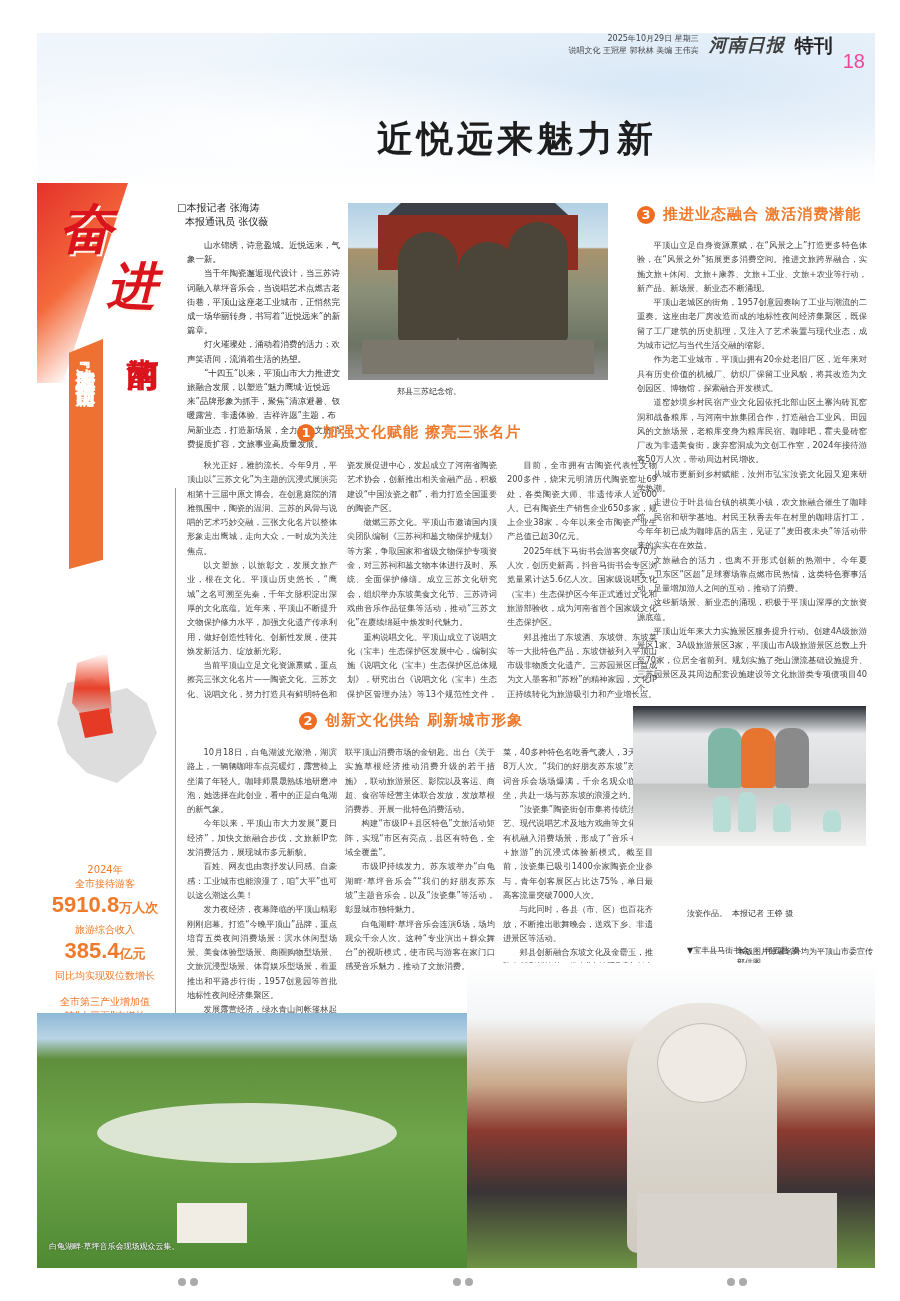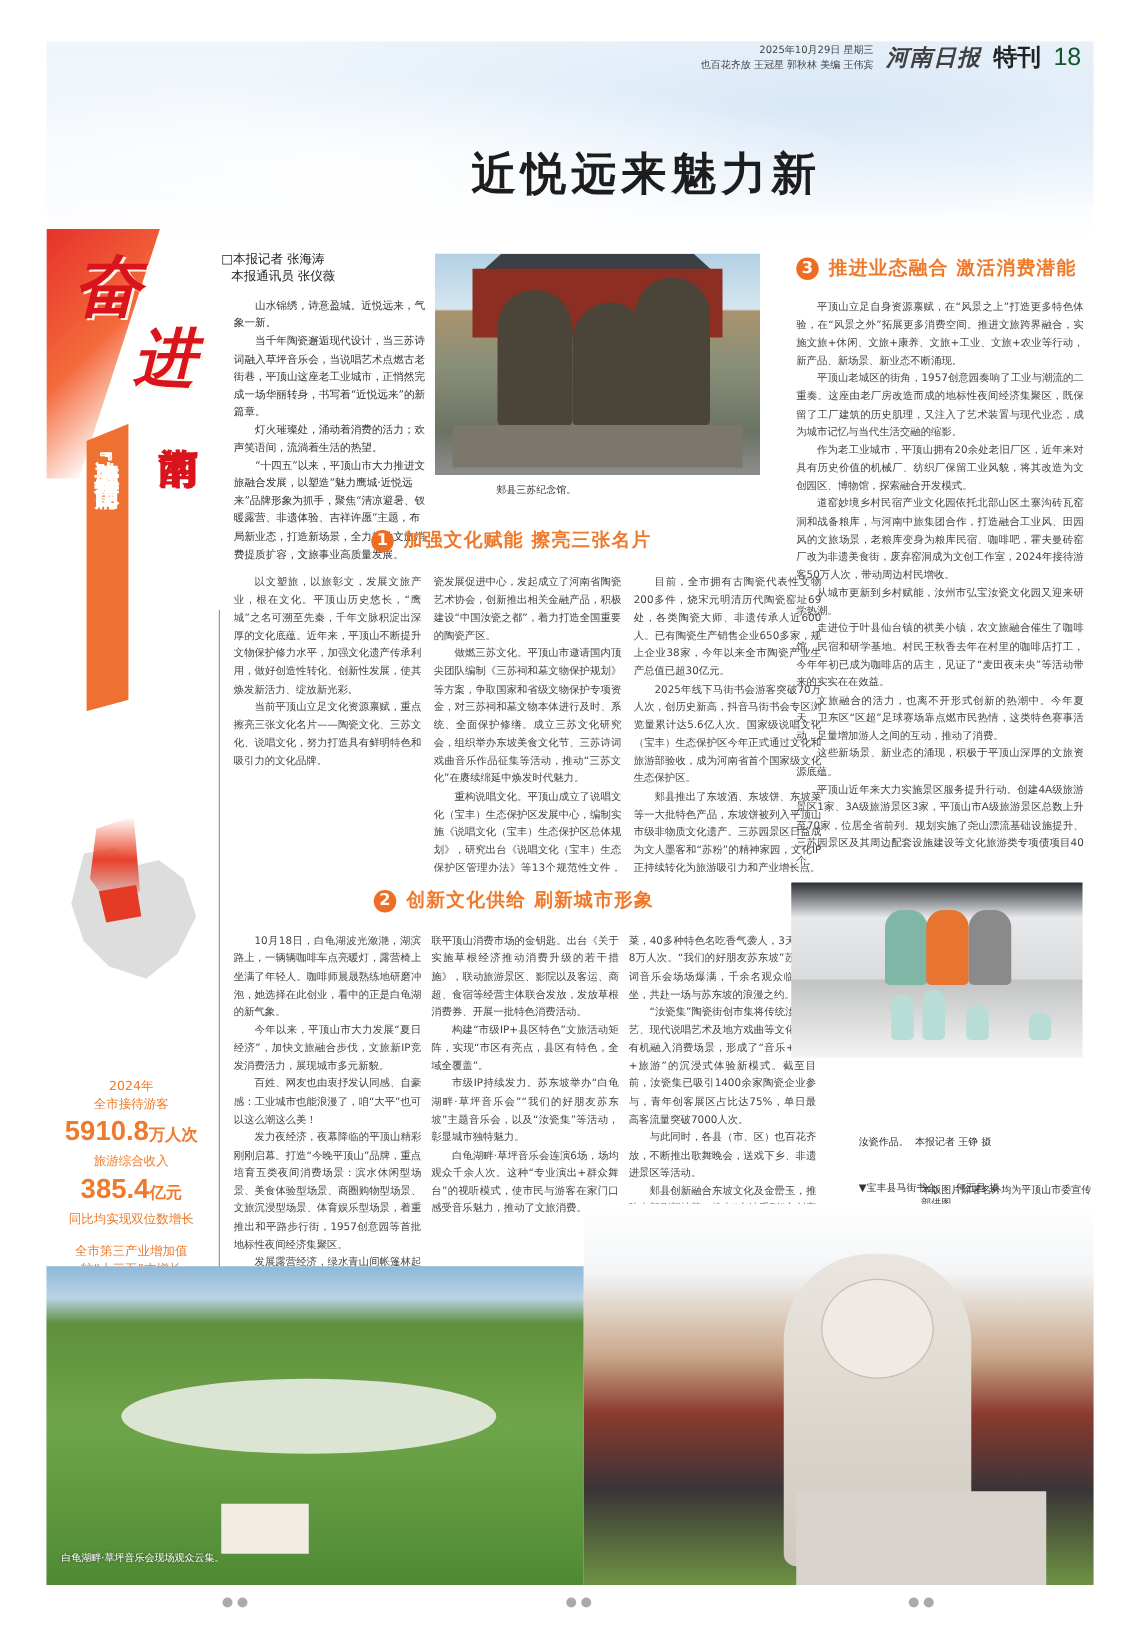--- a/index.html
+++ b/index.html
@@ -7,25 +7,25 @@
   body { font-family: "DejaVu Sans", "Liberation Sans", sans-serif; color: #333; position: relative; }
 
   .page { position: absolute; left: 37px; top: 33px; width: 838px; height: 1236px; background: #fff; overflow: hidden; }
 
   
   .header-band { position: absolute; left: 0; top: 0; width: 838px; height: 160px;
     background: linear-gradient(180deg, #eef5fb 0%, #f5f9fd 60%, #ffffff 100%); }
   .header-sky { position: absolute; left: 0; top: 0; width: 838px; height: 170px;
     background: radial-gradient(ellipse at 30% 60%, rgba(255,255,255,0.9) 0%, rgba(255,255,255,0) 50%),
                 radial-gradient(ellipse at 75% 30%, rgba(210,228,245,0.8) 0%, rgba(210,228,245,0) 55%); }
-  .masthead { position: absolute; right: 10px; top: 0px; display: flex; align-items: center; gap: 10px; }
+  .masthead { position: absolute; right: 10px; top: 0px; display: flex; gap: 10px; }
   .mast-meta { text-align: right; font-size: 8px; line-height: 12px; color: #444; }
   .mast-logo { font-family: "DejaVu Serif", serif; color: #404040; font-size: 18px; font-style: italic; font-weight: bold; letter-spacing: 1px; }
   .mast-section { font-family: "DejaVu Serif", serif; font-size: 19px; font-weight: bold; color: #222; }
-  .mast-page { font-family: "Liberation Sans", sans-serif; font-size: 20px; color: #14532d; }
+  .mast-page { font-family: "Liberation Sans", sans-serif; font-size: 20px; color: #ec4899; margin-top: 17px; }
 
   .headline { position: absolute; left: 340px; top: 82px; font-family: "DejaVu Sans", sans-serif; font-weight: bold; font-size: 36px; color: #1d1d1d; letter-spacing: 4px; }
 
   
   .red-swoosh { position: absolute; left: 0; top: 150px; width: 130px; height: 200px;
     background: linear-gradient(135deg, #e5322b 0%, #f46a3b 40%, rgba(255,255,255,0) 70%);
     clip-path: polygon(0 0, 70% 0, 20% 100%, 0 100%); }
   .big-char { position: absolute; font-family: "DejaVu Serif", serif; font-weight: bold; color: #d9141c; font-style: italic;
     text-shadow: 2px 2px 0 #fff3e6; }
   .bc-1 { left: 22px; top: 160px; font-size: 54px; }
@@ -91,21 +91,21 @@
 </head>
 <body>
 
 <div class="page">
   <div class="header-band"></div>
   <div class="header-sky"></div>
 
   <div class="masthead">
     <div class="mast-meta">
       <div>2025年10月29日  星期三</div>
-      <div>也百花齐放 王冠星  郭秋林  美编 王伟宾</div>
+      <div>说唱文化 王冠星  郭秋林  美编 王伟宾</div>
     </div>
     <div class="mast-logo">河南日报</div>
     <div class="mast-section">特刊</div>
     <div class="mast-page">18</div>
   </div>
 
   <div class="headline">近悦远来魅力新</div>
 
   <div class="red-swoosh"></div>
   <div class="big-char bc-1">奋</div>
@@ -160,20 +160,21 @@
     <div class="figure" style="left:160px;height:120px"></div>
     <div class="base"></div>
   </div>
   <div class="caption-statue">郏县三苏纪念馆。</div>
 
   <div class="sec-head" style="left:260px;top:390px">
     <div class="sec-num">1</div>
     <div class="sec-title">加强文化赋能 擦亮三张名片</div>
   </div>
   <div class="col" style="left:150px;top:425px;width:150px;height:240px">
+    <p>秋光正好，雅韵流长。今年9月，平顶山以“三苏文化”为主题的沉浸式展演亮相第十三届中原文博会。在创意庭院的清雅氛围中，陶瓷的温润、三苏的风骨与说唱的艺术巧妙交融，三张文化名片以整体形象走出鹰城，走向大众，一时成为关注焦点。</p>
     <p>以文塑旅，以旅彰文，发展文旅产业，根在文化。平顶山历史悠长，“鹰城”之名可溯至先秦，千年文脉积淀出深厚的文化底蕴。近年来，平顶山不断提升文物保护修力水平，加强文化遗产传承利用，做好创造性转化、创新性发展，使其焕发新活力、绽放新光彩。</p>
     <p>当前平顶山立足文化资源禀赋，重点擦亮三张文化名片——陶瓷文化、三苏文化、说唱文化，努力打造具有鲜明特色和吸引力的文化品牌。</p>
 
   </div>
   <div class="col" style="left:310px;top:425px;width:150px;height:240px">
     <p style="text-indent:0">瓷发展促进中心，发起成立了河南省陶瓷艺术协会，创新推出相关金融产品，积极建设“中国汝瓷之都”，着力打造全国重要的陶瓷产区。</p>
     <p>做燃三苏文化。平顶山市邀请国内顶尖团队编制《三苏祠和墓文物保护规划》等方案，争取国家和省级文物保护专项资金，对三苏祠和墓文物本体进行及时、系统、全面保护修缮。成立三苏文化研究会，组织举办东坡美食文化节、三苏诗词戏曲音乐作品征集等活动，推动“三苏文化”在赓续绵延中焕发时代魅力。</p>
     <p>重构说唱文化。平顶山成立了说唱文化（宝丰）生态保护区发展中心，编制实施《说唱文化（宝丰）生态保护区总体规划》，研究出台《说唱文化（宝丰）生态保护区管理办法》等13个规范性文件，建成25个大中型文化场馆和36个说唱文化传承中心、传承所，建立马街书会常态化展演机制。</p>
 
   </div>

